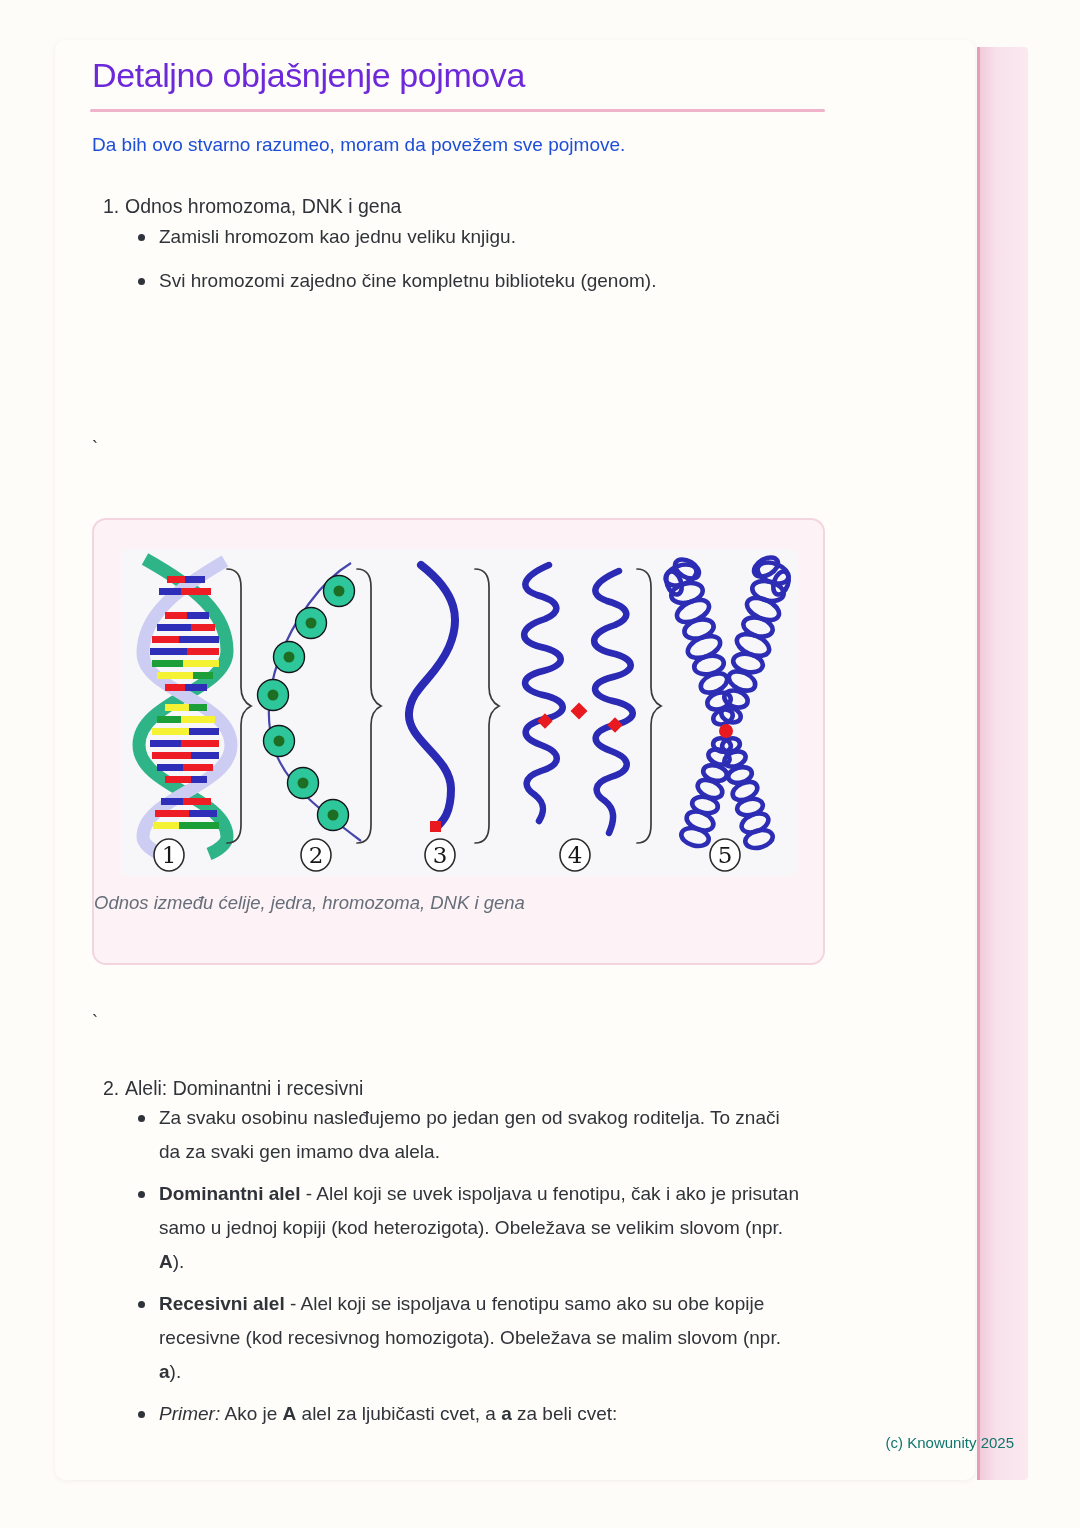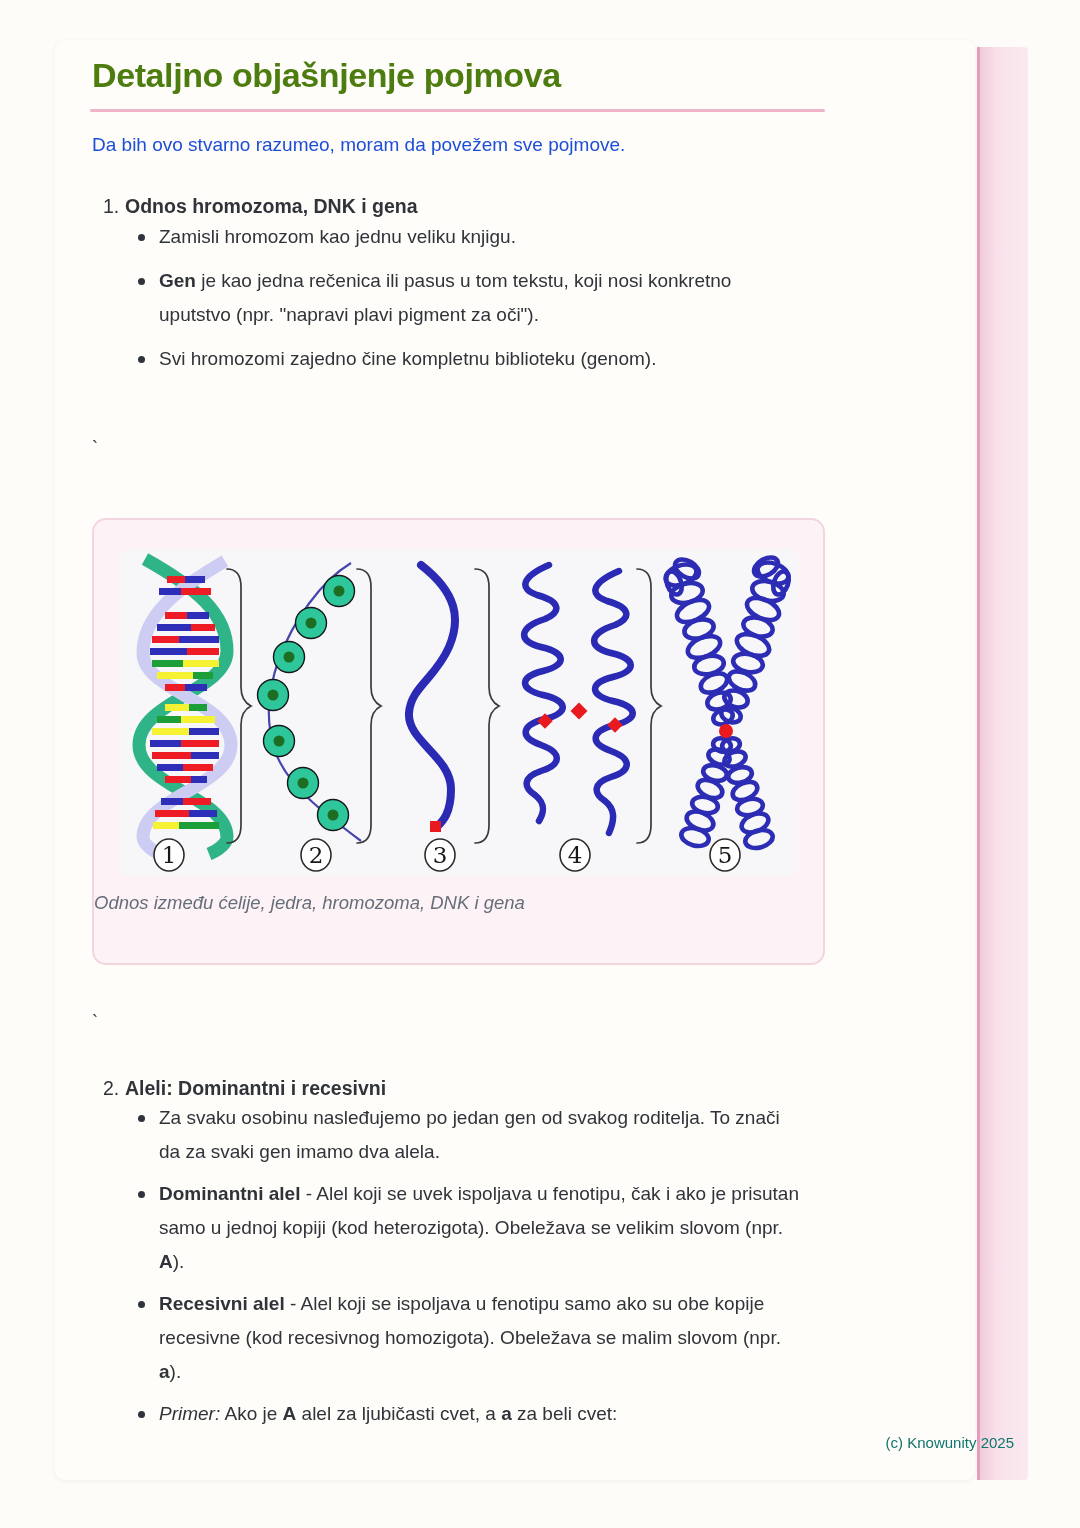--- a/index.html
+++ b/index.html
@@ -10,36 +10,36 @@
     color:#30343a;
   }
   .page{position:absolute;inset:0;}
   .card{
     position:absolute;left:55px;top:40px;width:920px;height:1440px;
     background:#fffdf9;border-radius:10px;
     box-shadow:0 1px 4px rgba(160,120,130,0.10);
   }
   .page-title{
     position:absolute;left:37px;top:16px;margin:0;
-    font-size:34px;font-weight:700;letter-spacing:-0.4px;color:#4d7c0f;
+    font-size:34px;font-weight:400;letter-spacing:-0.4px;color:#6d28d9;
   }
   .divider{
     position:absolute;left:35px;top:69px;width:735px;height:3px;
     background:#efb3ca;border-radius:2px;
   }
   .intro{
     position:absolute;left:37px;top:90px;margin:0;width:740px;
     font-size:19px;line-height:30px;color:#1d4ed8;
   }
   .section{position:absolute;left:0;width:790px;}
   .sec1{top:153px;}
   .sec2{top:1035px;}
   .sec-head{margin-left:48px;font-size:19.5px;line-height:26px;display:flex;}
   .sec-num{width:22px;flex:none;}
-  .sec-title{font-weight:700;}
+  .sec-title{font-weight:400;}
   ul.bullets{list-style:none;margin:0;padding:0;}
   .sec1 ul.bullets{margin-top:1px;}
   .sec2 ul.bullets{}
   li.bullet-item{display:flex;align-items:flex-start;}
   .sec1 li.bullet-item{margin-bottom:10px;}
   .sec2 li.bullet-item{margin-bottom:8px;}
   .dot{
     flex:none;width:7px;height:7px;border-radius:50%;background:#2f333b;
     margin-left:83px;margin-right:14px;margin-top:14px;
   }
@@ -84,24 +84,20 @@
 
     <div class="section sec1">
       <div class="sec-head">
         <span class="sec-num">1.</span>
         <span class="sec-title">Odnos hromozoma, DNK i gena</span>
       </div>
       <ul class="bullets">
           <li class="bullet-item">
             <span class="dot"></span>
             <span class="li-text"><span>Zamisli hromozom kao jednu veliku knjigu.</span></span>
-          </li>
-          <li class="bullet-item">
-            <span class="dot"></span>
-            <span class="li-text"><span class="b">Gen</span><span> je kao jedna rečenica ili pasus u tom tekstu, koji nosi konkretno uputstvo (npr. "napravi plavi pigment za oči").</span></span>
           </li>
           <li class="bullet-item">
             <span class="dot"></span>
             <span class="li-text"><span>Svi hromozomi zajedno čine kompletnu biblioteku (genom).</span></span>
           </li>
         </ul>
     </div>
 
     <div class="stray stray1">`</div>
 

